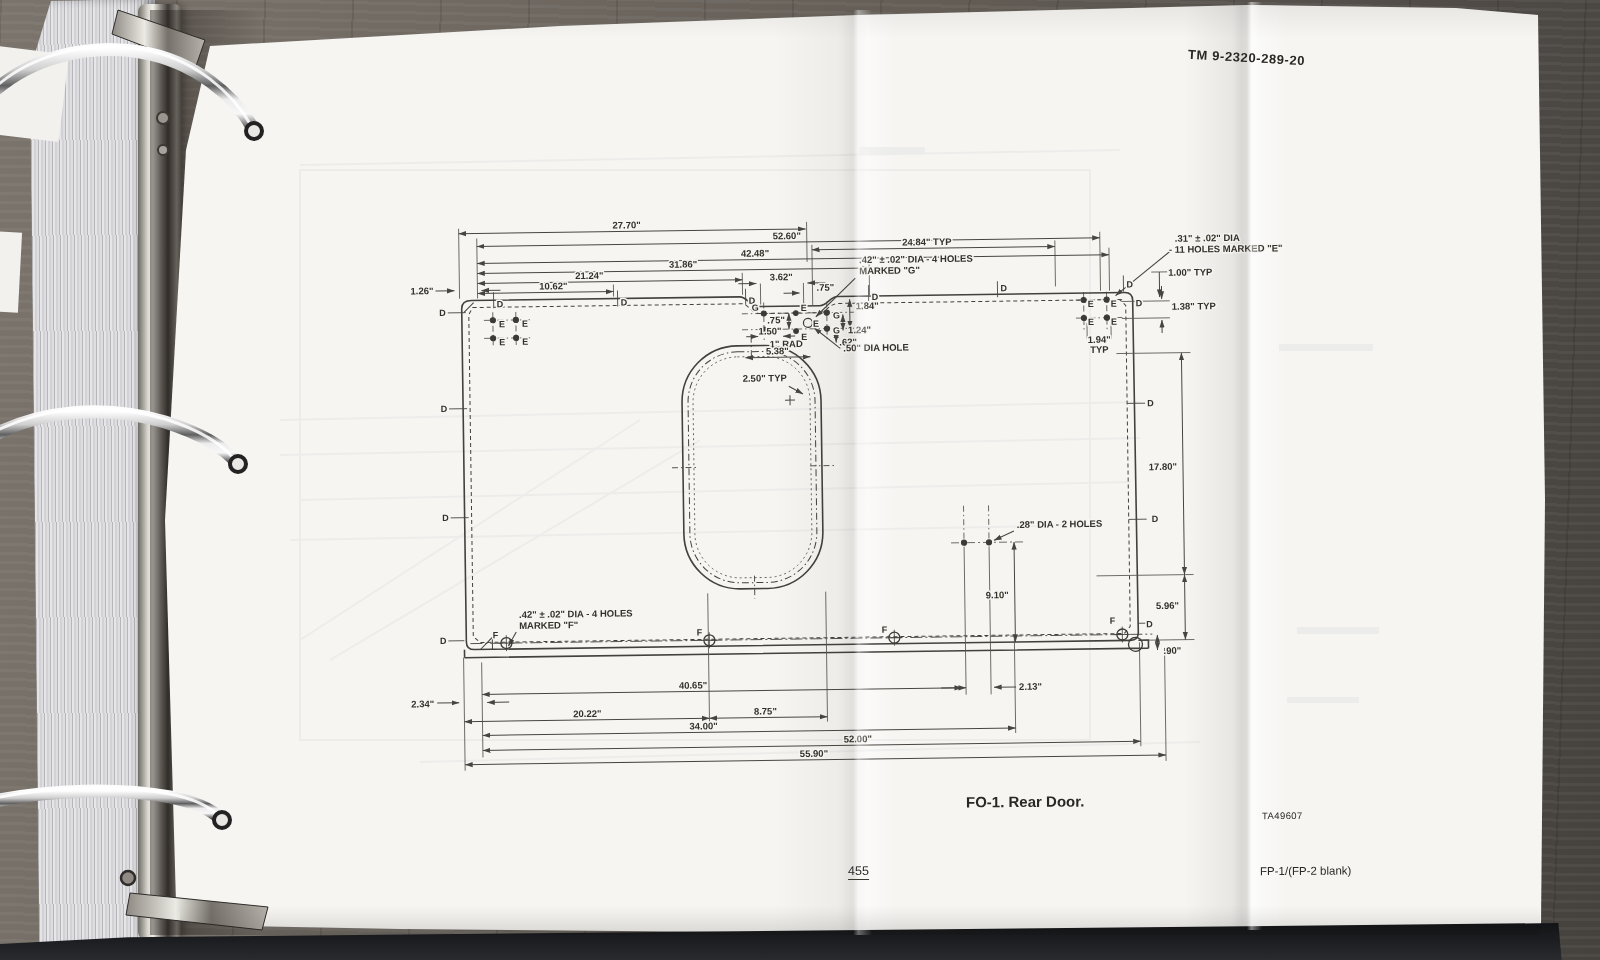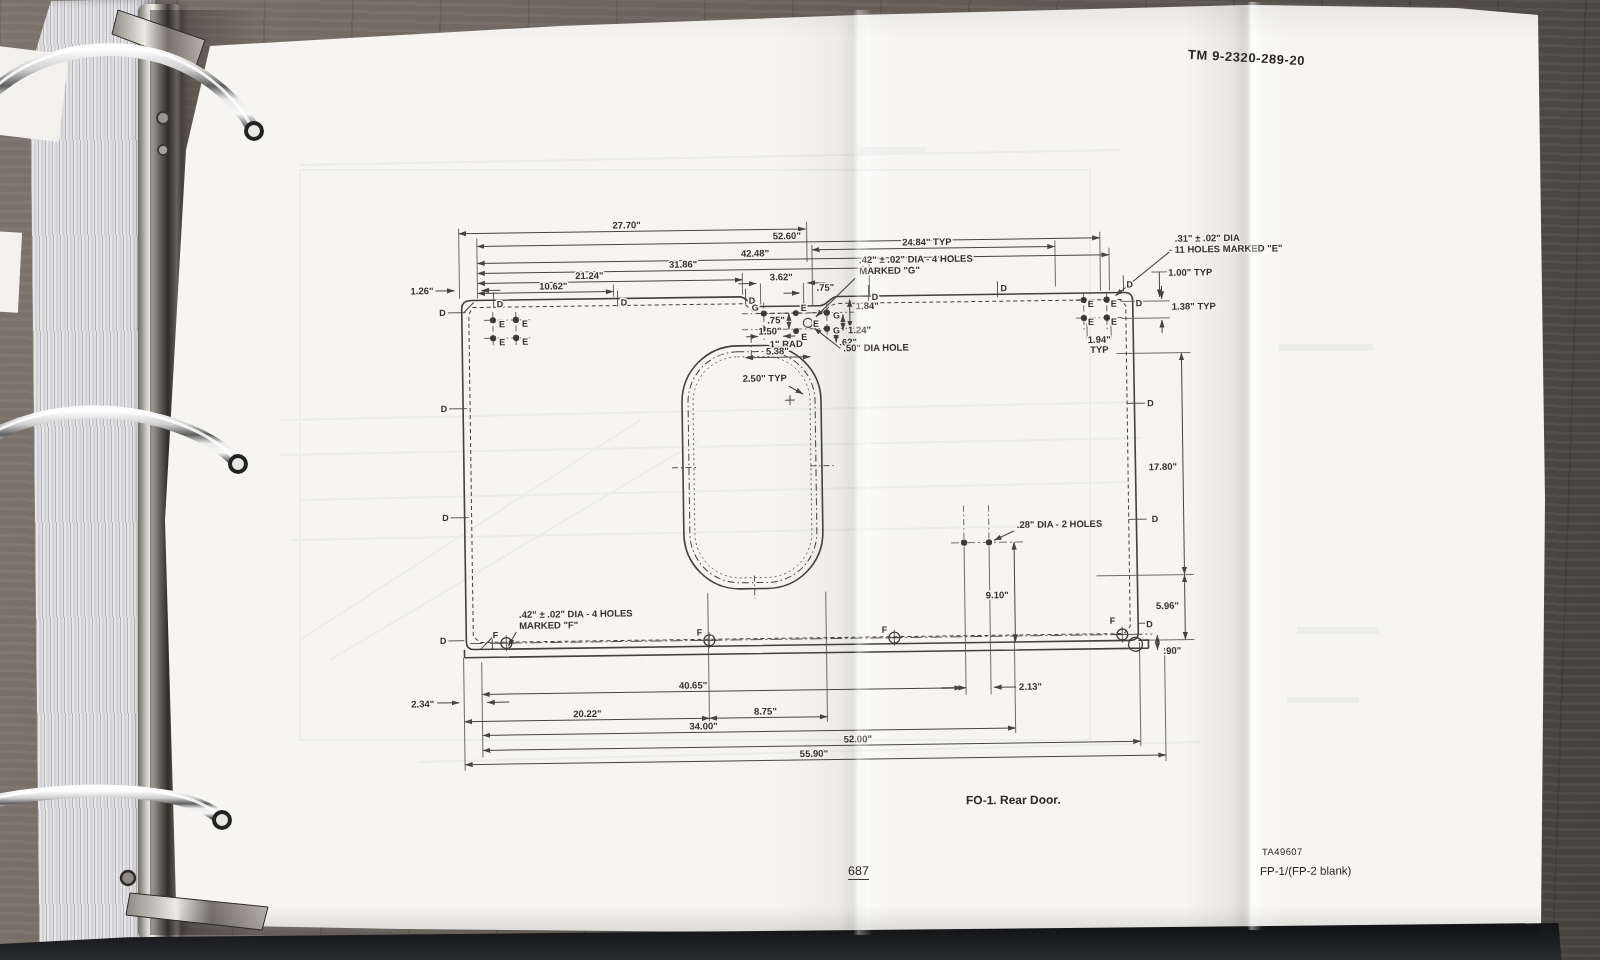--- a/index.html
+++ b/index.html
@@ -52,22 +52,22 @@
   }
   svg text{stroke:none;}
   .lbl{fill:#242119;font-weight:bold;font-size:9.5px;stroke:#f6f5f2;stroke-width:3px;paint-order:stroke;stroke-linejoin:round;}
   .lbl-sm{font-size:9px;}
   .overlay{pointer-events:none;}
   #crease-center{left:838px;top:10px;width:34px;height:925px;background:linear-gradient(90deg,rgba(0,0,0,0),rgba(0,0,0,.05) 45%,rgba(255,255,255,.4) 60%,rgba(0,0,0,0));}
   #crease-right{left:1232px;top:2px;width:30px;height:928px;background:linear-gradient(90deg,rgba(0,0,0,0),rgba(0,0,0,.08) 50%,rgba(255,255,255,.5) 65%,rgba(0,0,0,0));}
   #bottom-page-shadow{left:180px;top:905px;width:1360px;height:30px;background:linear-gradient(180deg,rgba(0,0,0,0),rgba(0,0,0,.10));}
   .page-text{position:absolute;color:#2a2824;}
   #tm-header{left:1188px;top:50px;font-size:13px;font-weight:bold;letter-spacing:.6px;transform:rotate(3.2deg);}
-  #figure-caption{left:966px;top:793px;font-size:12px;font-weight:bold;transform:rotate(-.4deg);}
-  #figure-ref{left:1262px;top:846px;font-size:9.5px;letter-spacing:.4px;transform:rotate(-.4deg);}
+  #figure-caption{left:966px;top:793px;font-size:15px;font-weight:bold;transform:rotate(-.4deg);}
+  #figure-ref{left:1262px;top:810px;font-size:9.5px;letter-spacing:.4px;transform:rotate(-.4deg);}
   #page-number{left:848px;top:864px;font-size:12.5px;border-bottom:1px solid #3a372f;padding-bottom:1px;transform:rotate(-.4deg);}
   #footer-right{left:1212px;top:865px;font-size:11.5px;transform:rotate(-.4deg);padding-left:48px;}
 </style>
 </head>
 <body>
 
 <div class="abs" id="page-stack"></div>
 <div class="abs" id="spine-bar"></div>
 <div class="abs" id="white-scrap-top"></div>
 <div class="abs" id="white-scrap-mid"></div>
@@ -392,14 +392,14 @@
   </g>
 </svg>
 
 <div class="abs overlay" id="crease-center"></div>
 <div class="abs overlay" id="crease-right"></div>
 <div class="abs overlay" id="bottom-page-shadow"></div>
 
 <div class="page-text" id="tm-header">TM  9-2320-289-20</div>
 <div class="page-text" id="figure-caption">FO-1. Rear Door.</div>
 <div class="page-text" id="figure-ref">TA49607</div>
-<div class="page-text" id="page-number">687</div>
+<div class="page-text" id="page-number">455</div>
 <div class="page-text" id="footer-right">FP-1/(FP-2 blank)</div>
 
 </body></html>

